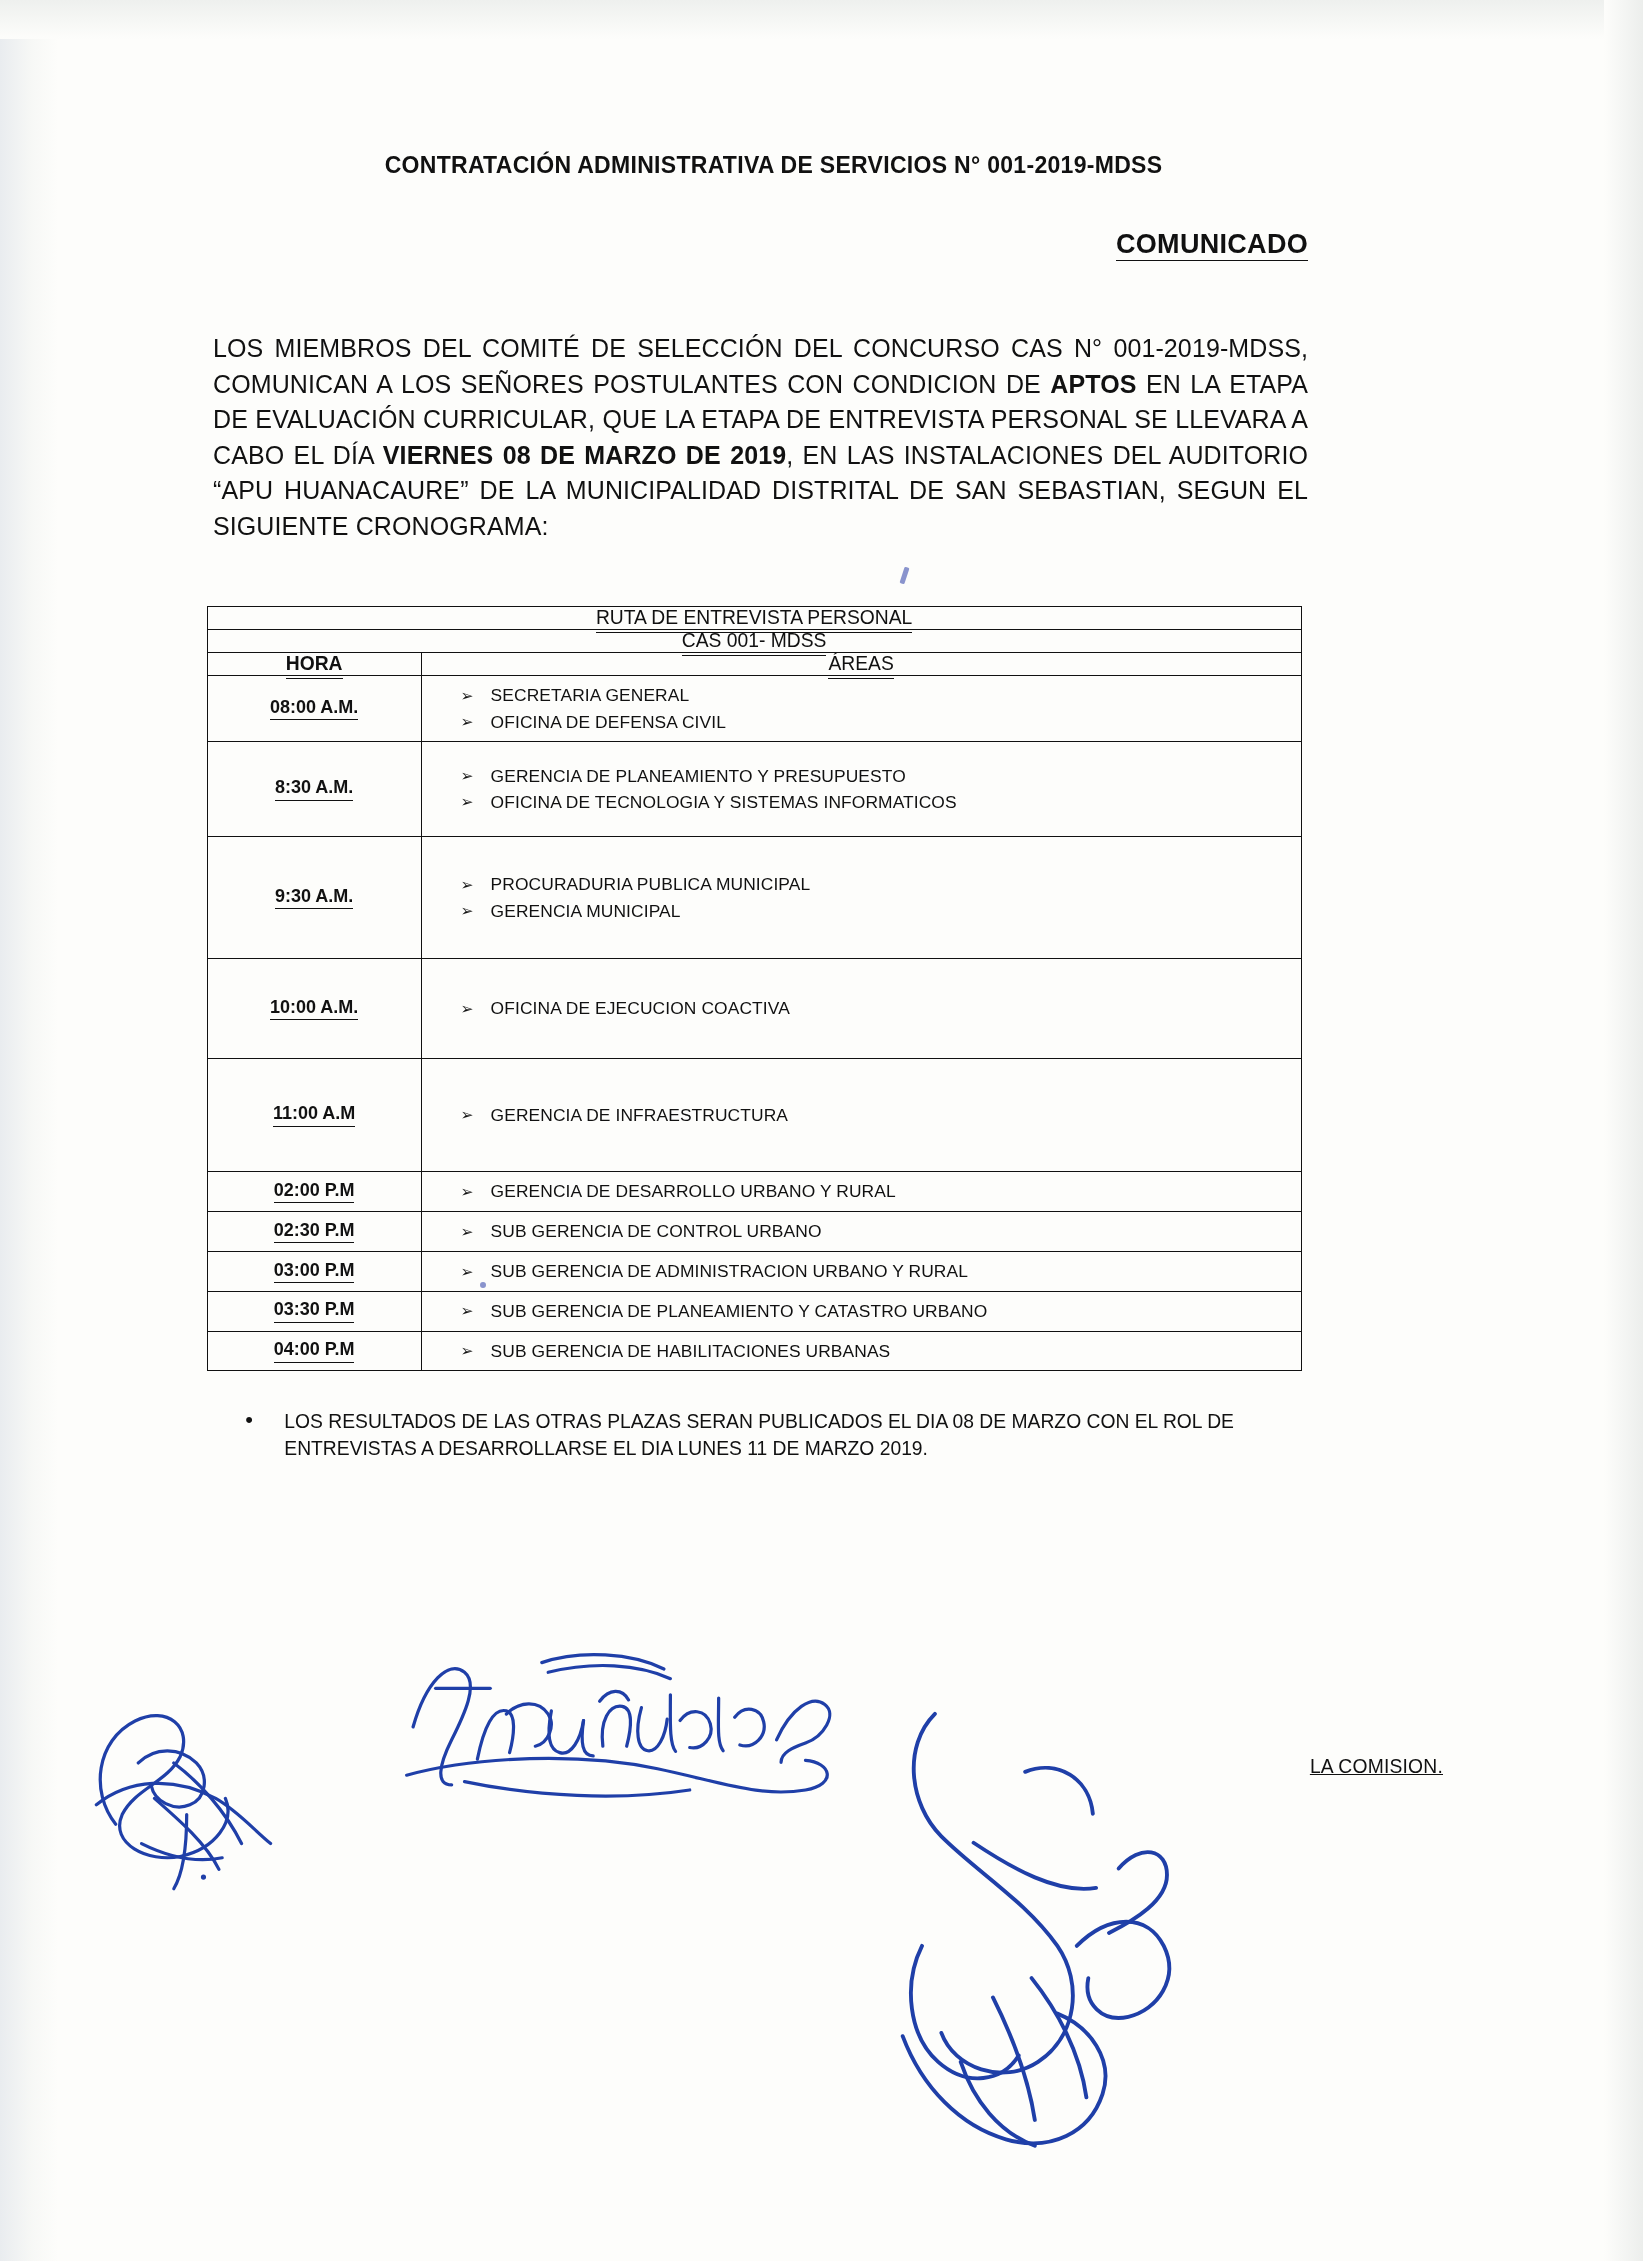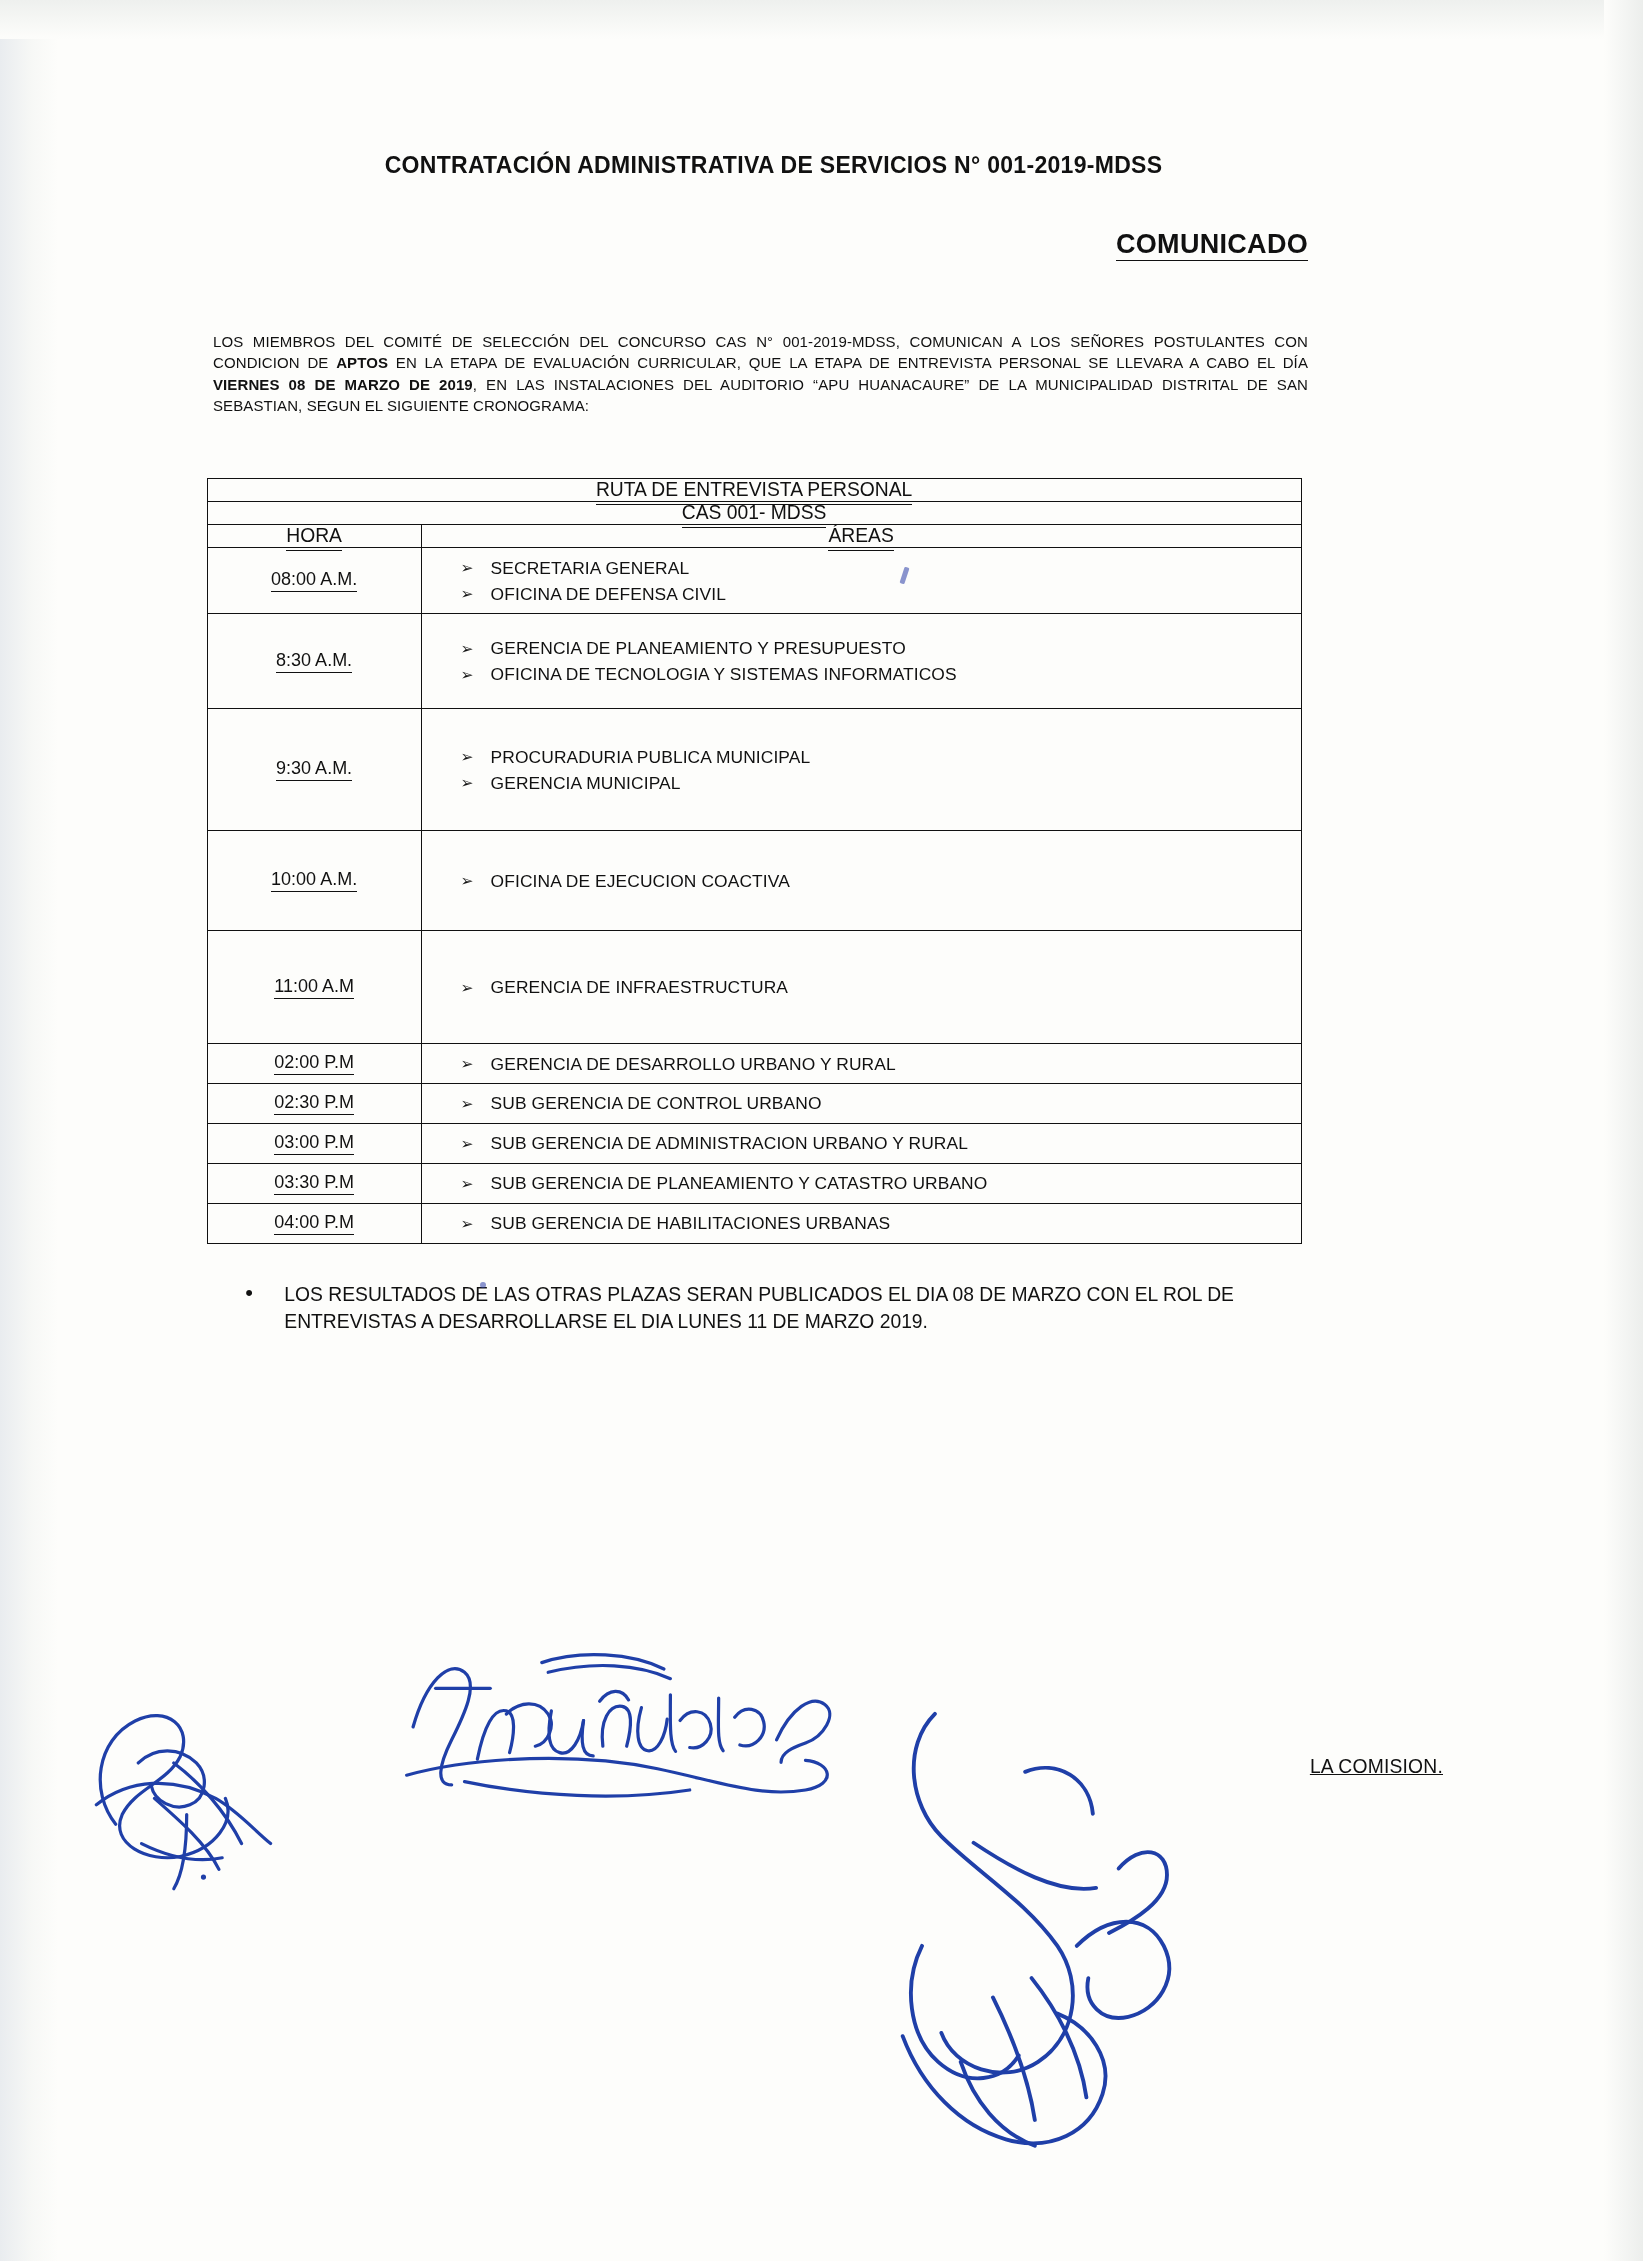--- a/index.html
+++ b/index.html
@@ -66,21 +66,21 @@
     font-weight: bold;
     letter-spacing: 0.3px;
   }
   .title-sub span {
     border-bottom: 1.9px solid #111;
     padding-bottom: 1.3px;
   }
 
   .body-par {
     margin-top: 71px;
-    font-size: 15px;
+    font-size: 25px;
     line-height: 1.42;
     text-align: justify;
     text-justify: inter-word;
     letter-spacing: 0.1px;
   }
   .body-par b { font-weight: bold; }
 
   
   .table-wrap {
     margin-top: 62px;
@@ -104,20 +104,21 @@
     padding: 9px 0 7.7px 0;
     font-size: 19.3px;
     border-bottom: 1.3px solid #111 !important;
   }
   .hdr-cell u { text-decoration: none; border-bottom: 1.3px solid #111; padding-bottom: 4px;}
 
   .col-hora {
     width: 213px;
     text-align: center;
     vertical-align: middle;
+    font-weight: bold;
   }
   .col-hora .u {
     border-bottom: 1.3px solid #111;
     padding-bottom: 1.3px;
     font-size: 18px;
     display: inline-block;
   }
   .col-areas {
     padding: 6.4px 0 6.4px 39px !important;
   }

